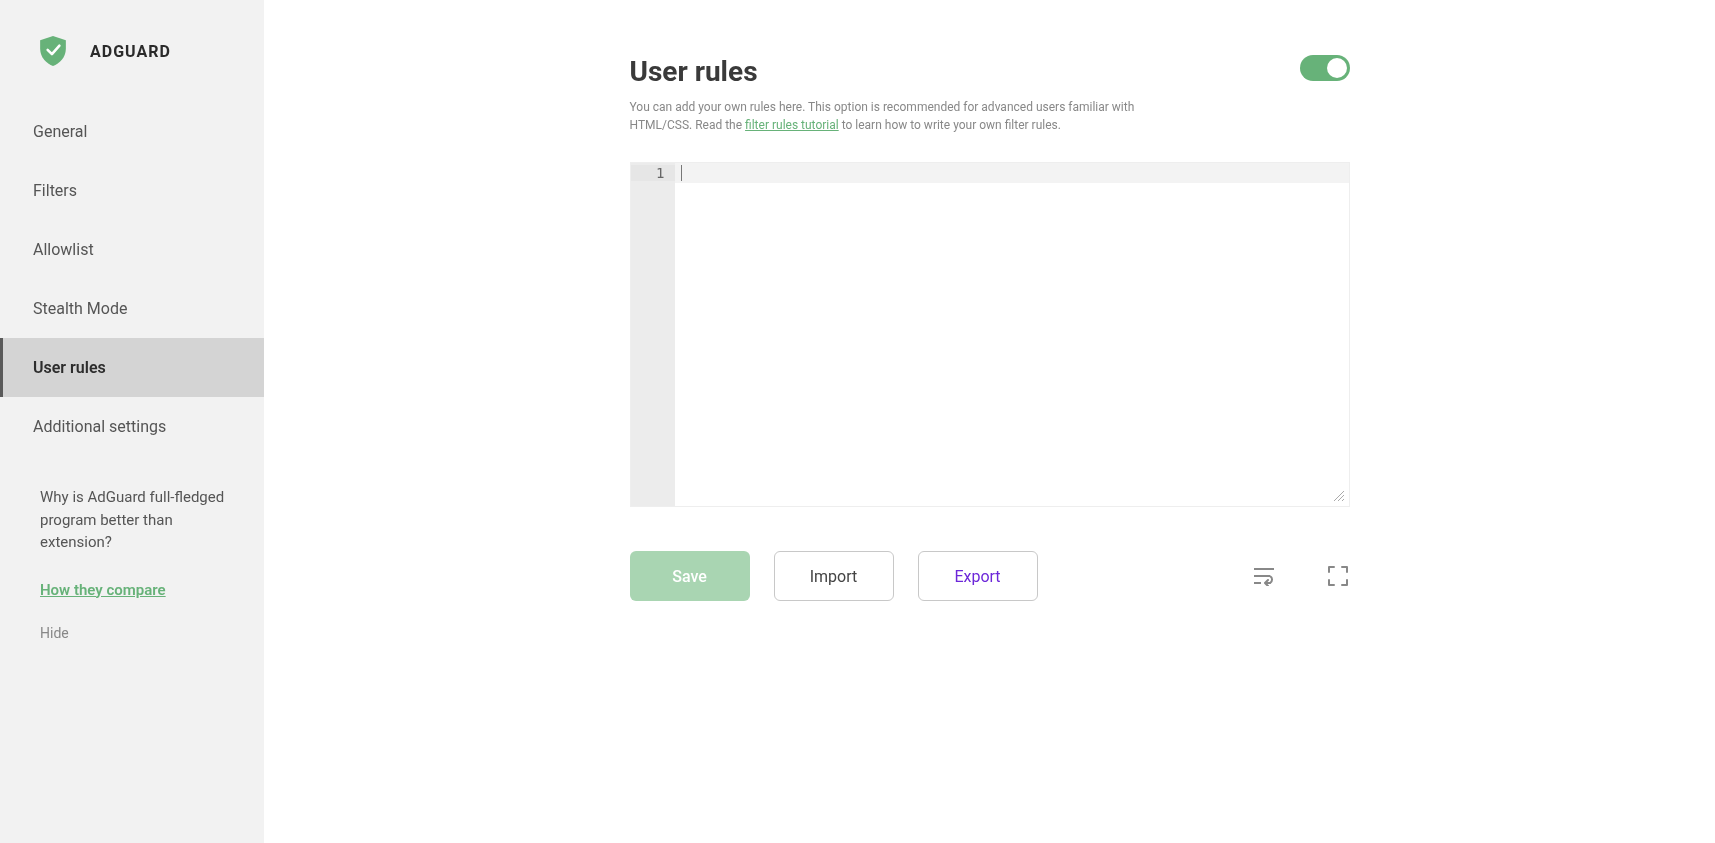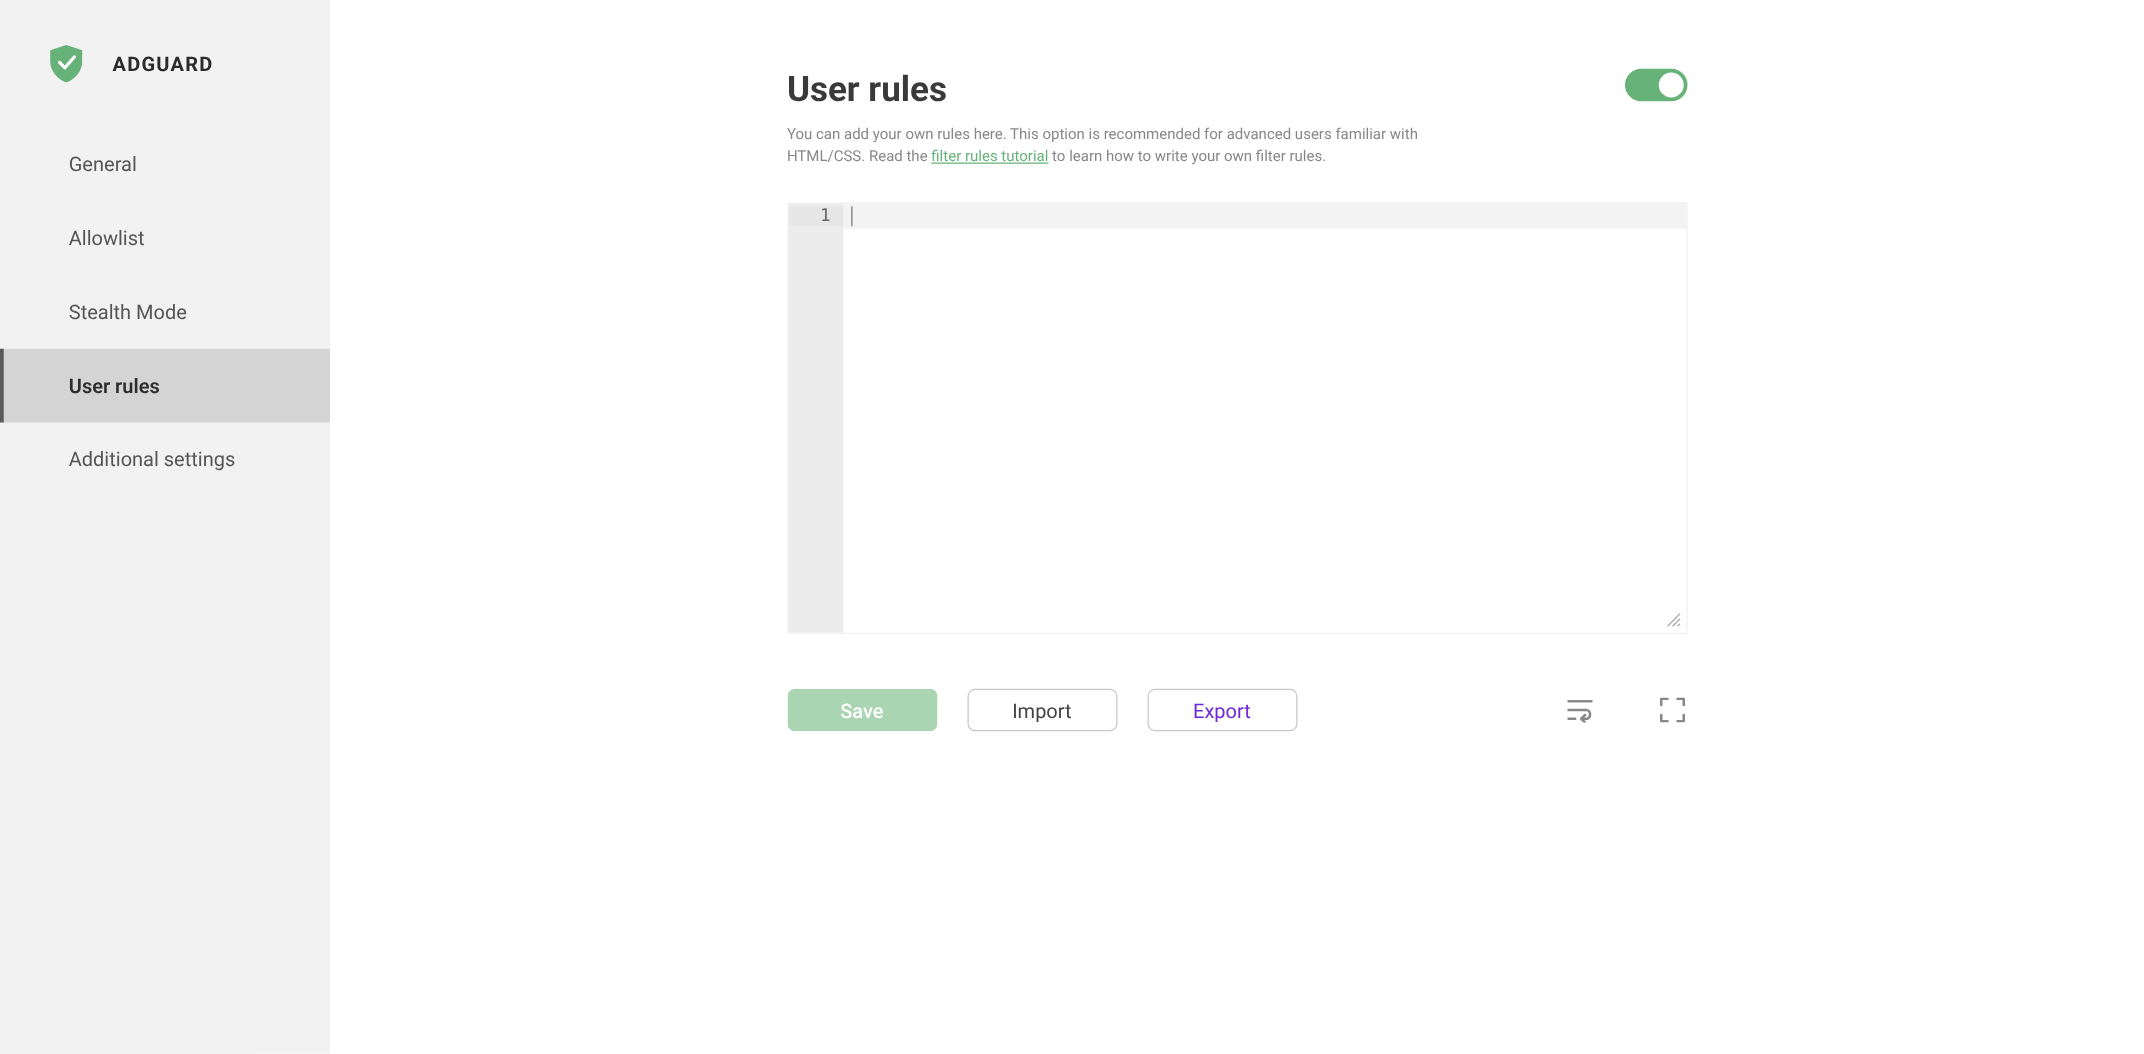--- a/index.html
+++ b/index.html
@@ -22,21 +22,21 @@
     gap: 24px;
     padding: 36px 0 36px 40px;
     font-weight: 700;
     letter-spacing: 1px;
     color: #2b2b2b;
     font-size: 16px;
   }
   .logo-shield { width: 26px; height: 30px; }
   .nav { display: flex; flex-direction: column; }
   .nav-item {
-    padding: 20px 52px;
+    padding: 20px 30px;
     font-size: 16px;
     color: #555;
     cursor: pointer;
     border-left: 3px solid transparent;
   }
   .nav-item.active {
     background: #d4d4d4;
     color: #2d2d2d;
     font-weight: 600;
     border-left-color: #5a5a5a;
@@ -168,21 +168,21 @@
 
   
   .actions {
     display: flex;
     align-items: center;
     gap: 24px;
     margin-top: 44px;
   }
   .btn {
     min-width: 120px;
-    height: 34px;
+    height: 50px;
     border-radius: 6px;
     font-size: 16px;
     display: inline-flex;
     align-items: center;
     justify-content: center;
     padding: 0 28px;
     cursor: pointer;
     border: 1px solid transparent;
     user-select: none;
   }
@@ -216,26 +216,32 @@
   <div class="logo-wrap">
     <svg class="logo-shield" viewBox="0 0 24 28">
       <path d="M12 0 L24 4 V12 C24 20 18 26 12 28 C6 26 0 20 0 12 V4 Z" fill="#67b279"></path>
       <path d="M7 13 L11 17 L18 9" stroke="#fff" stroke-width="2.4" fill="none" stroke-linecap="round" stroke-linejoin="round"></path>
     </svg>
     <span>ADGUARD</span>
   </div>
 
   <nav class="nav">
     <div class="nav-item"><span>General</span></div>
+    <div class="nav-item"><span>Filters</span></div>
     <div class="nav-item"><span>Allowlist</span></div>
     <div class="nav-item"><span>Stealth Mode</span></div>
     <div class="nav-item active"><span>User rules</span></div>
     <div class="nav-item"><span>Additional settings</span></div>
   </nav>
 
+  <div class="promo">
+    <p class="promo-text">Why is AdGuard full-fledged program better than extension?</p>
+    <a class="promo-link">How they compare</a>
+    <div class="promo-hide">Hide</div>
+  </div>
 </aside>
 
 <main class="main">
   <div class="content">
     <div class="header-row">
       <h1 class="page-title">User rules</h1>
       <div class="toggle">
         <div class="toggle-knob"></div>
       </div>
     </div>

